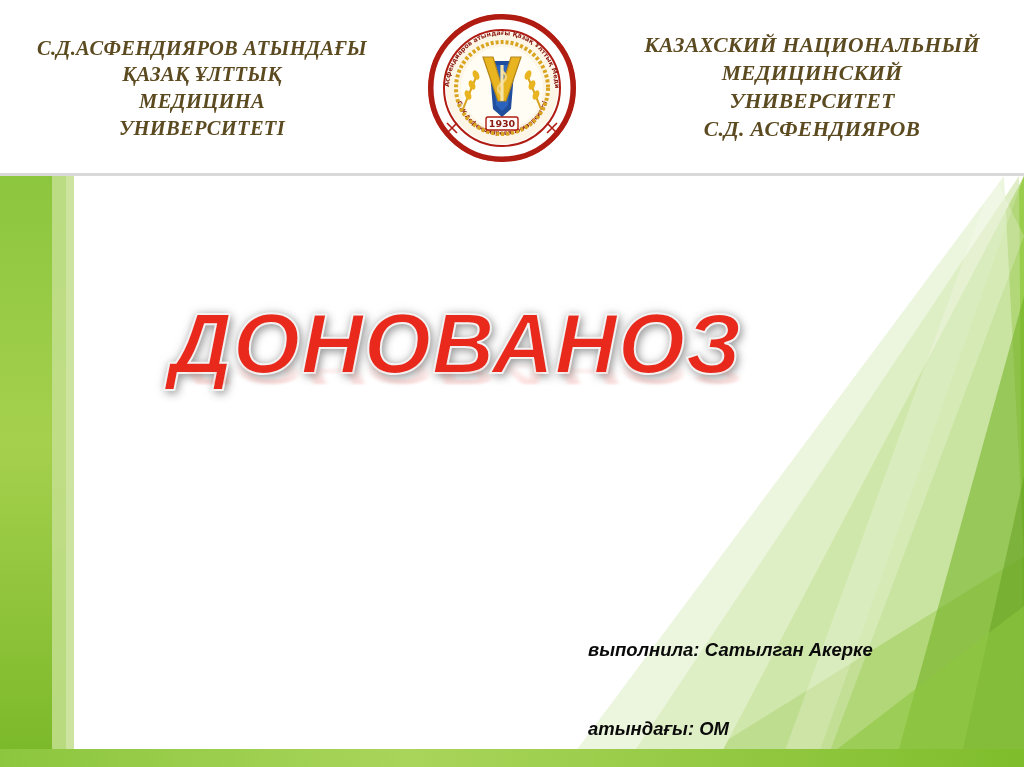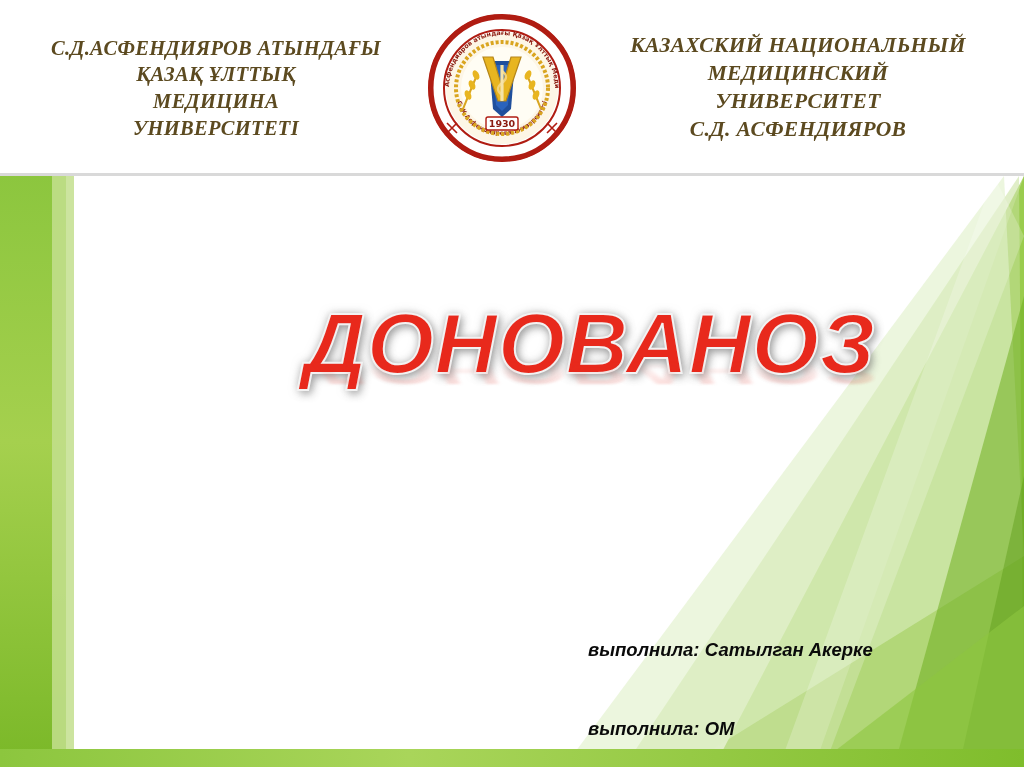--- a/index.html
+++ b/index.html
@@ -23,21 +23,21 @@
   #header {
     position: absolute;
     left: 0;
     top: 0;
     width: 1024px;
     height: 176px;
     background: #ffffff;
     display: flex;
     align-items: center;
     justify-content: space-between;
-    padding: 0 16px;
+    padding: 0 2px;
     z-index: 40;
   }
   #header::after {
     content: "";
     position: absolute;
     left: 0; right: 0; bottom: 0;
     height: 3px;
     background: #d9d9d9;
   }
 
@@ -104,25 +104,25 @@
   #deco-bottom {
     left: 0; bottom: 0;
     width: 1024px; height: 18px;
     background: linear-gradient(90deg,#8cc63e 0%, #a9d55a 40%, #7fbd2c 100%);
     z-index: 7;
   }
 
   
   #title-block {
     position: absolute;
-    left: 16px;
+    left: 8px;
     top: 300px;
     width: 860px;
     z-index: 20;
-    text-align: right;
+    text-align: center;
     padding-left: 36px;
   }
   #title {
     font-family: "Liberation Sans", sans-serif;
     font-weight: bold;
     font-style: italic;
     font-size: 86px;
     letter-spacing: 1px;
     color: #e8291c;
     -webkit-text-stroke: 2px #f2f2f2;
@@ -251,19 +251,19 @@
 С.Д. АСФЕНДИЯРОВ</div>
   </div>
 
   <div id="title-block">
     <div id="title">ДОНОВАНОЗ</div>
     <div id="title-reflection">ДОНОВАНОЗ</div>
   </div>
 
   <div id="credits">
     <div>выполнила: Сатылган Акерке</div>
-    <div>выполнила: ОМ</div>
+    <div>атындағы: ОМ</div>
     
     
     
   </div>
 
 </div>
 
 </body></html>

